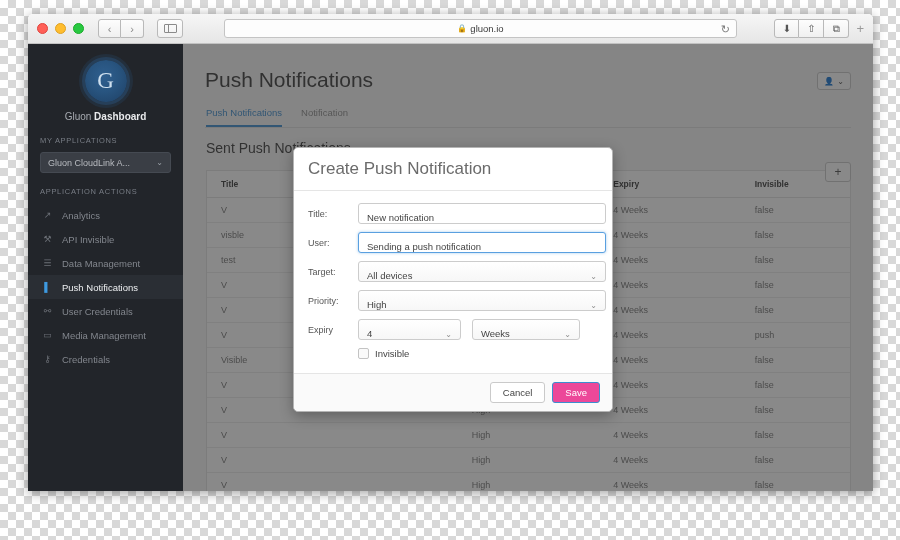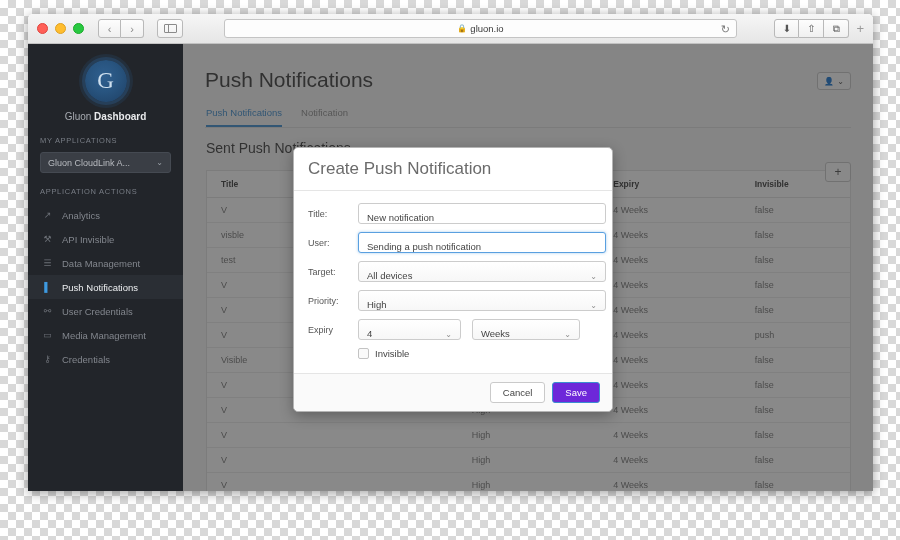--- a/index.html
+++ b/index.html
@@ -204,21 +204,21 @@
   .cbox { width: 11px; height: 11px; border: 1px solid #c3c3c3; border-radius: 2px; background: #fafafa; }
   .cblabel { font-size: 9.5px; color: #444; }
   #modal-footer {
     border-top: 1px solid #e5e5e5; background: #fafafa;
     padding: 8px 12px; display: flex; justify-content: flex-end; gap: 7px;
     border-radius: 0 0 5px 5px;
   }
   .btn { height: 21px; padding: 0 12px; border-radius: 3px; font-size: 9.5px;
          display: flex; align-items: center; justify-content: center; }
   .btn.cancel { background: #fff; border: 1px solid #cacaca; color: #444; padding-left: 12px; }
-  .btn.save { background: #6d28d9; border: 1px solid #3a8ed0; color: #fff; }
+  .btn.save { background: #ec4899; border: 1px solid #3a8ed0; color: #fff; }
 </style>
 </head>
 <body>
 
 <div id="browser-window">
 
   <div id="titlebar">
     <div class="lights">
       <div class="light red"></div>
       <div class="light yellow"></div>

